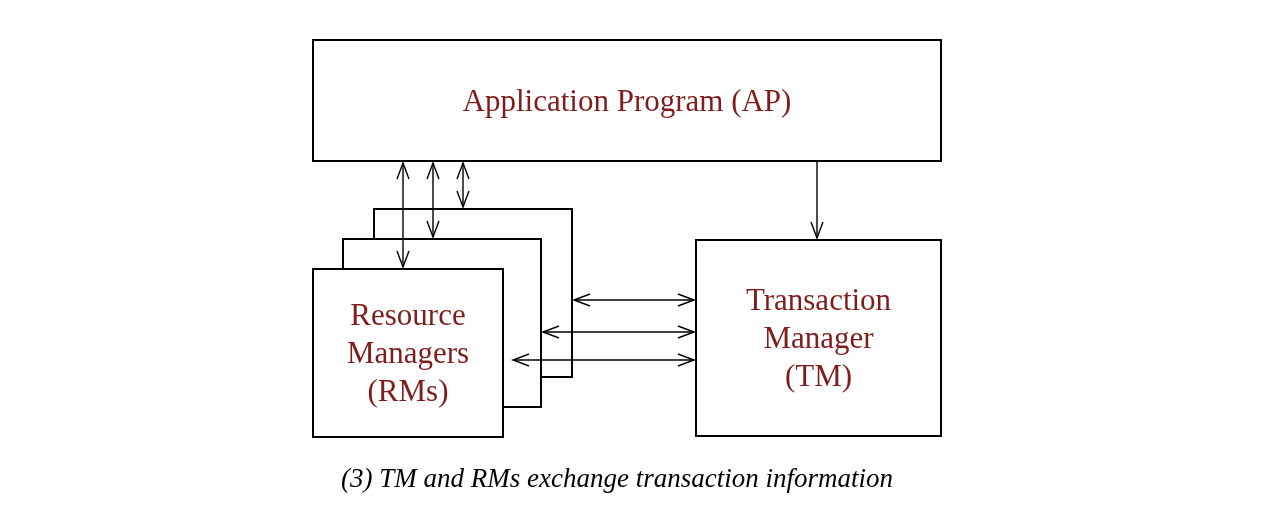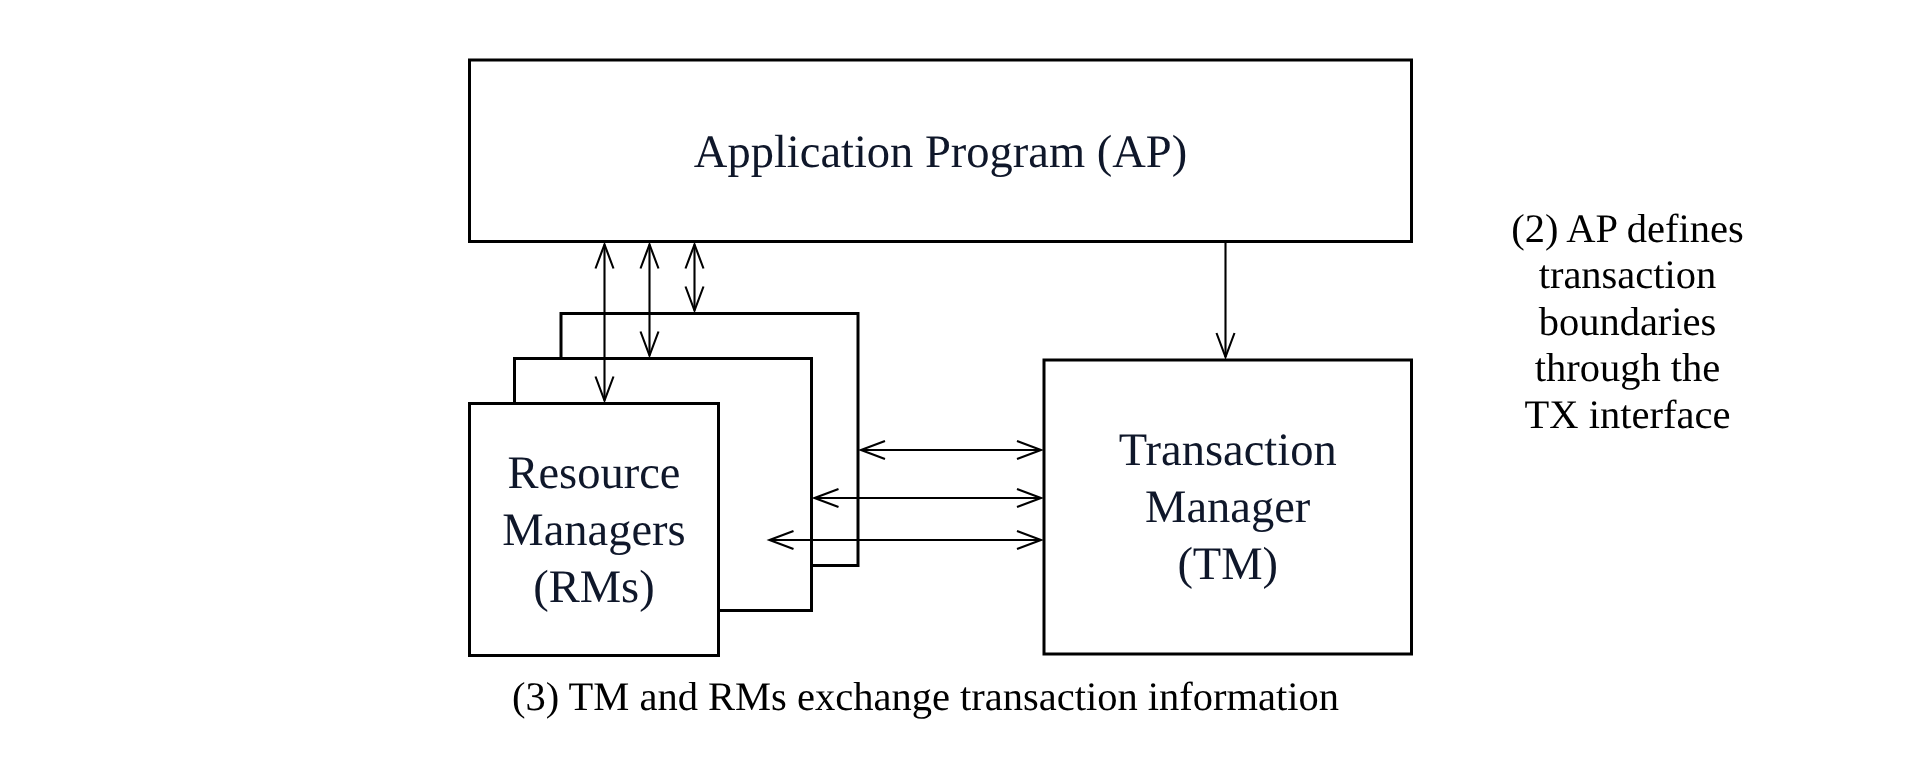--- a/index.html
+++ b/index.html
@@ -19,40 +19,40 @@
     background: #ffffff;
     display: flex;
     align-items: center;
     justify-content: center;
   }
   .box-label {
     white-space: pre-line;
     text-align: center;
     font-size: 31px;
     line-height: 38px;
-    color: #0f172a;
+    color: #7f1d1d;
   }
   #ap-box  { left: 312px; top: 39px;  width: 630px; height: 123px; z-index: 1; }
   #rm-back { left: 373px; top: 208px; width: 200px; height: 170px; z-index: 1; }
   #rm-mid  { left: 342px; top: 238px; width: 200px; height: 170px; z-index: 2; }
-  #rm-front{ left: 312px; top: 268px; width: 168px; height: 170px; z-index: 3; }
+  #rm-front{ left: 312px; top: 268px; width: 192px; height: 170px; z-index: 3; }
   #tm-box  { left: 695px; top: 239px; width: 247px; height: 198px; z-index: 1; }
 
   .note {
     position: absolute;
     white-space: pre-line;
     text-align: center;
     font-size: 27px;
     line-height: 31px;
     color: #000000;
     z-index: 4;
   }
   #note-1 { left: 72px;  top: 162px; width: 210px; }
   #note-2 { left: 990px; top: 137px; width: 190px; }
-  #note-3 { left: 0px;   top: 449px; width: 1234px; white-space: nowrap; }
+  #note-3 { left: 0px;   top: 463px; width: 1234px; white-space: nowrap; font-style: italic; }
 
   #arrow-layer {
     position: absolute;
     left: 0; top: 0;
     width: 1280px; height: 516px;
     z-index: 5;
     pointer-events: none;
   }
   #arrow-layer path {
     stroke: #000000;
@@ -76,25 +76,20 @@
 Managers
 (RMs)</div>
   </div>
 
   <div class="box" id="tm-box">
     <div class="box-label">Transaction
 Manager
 (TM)</div>
   </div>
 
-  <div class="note" id="note-2">(2) AP defines
-transaction
-boundaries
-through the
-TX interface</div>
   <div class="note" id="note-3">(3) TM and RMs exchange transaction information</div>
 
   <svg id="arrow-layer" viewBox="0 0 1280 516" xmlns="http://www.w3.org/2000/svg">
 
     <g>
       <path d="M403 163 L403 267"></path>
       <path d="M397 179 L403 163 L409 179"></path>
       <path d="M397 251 L403 267 L409 251"></path>
     </g>
 

